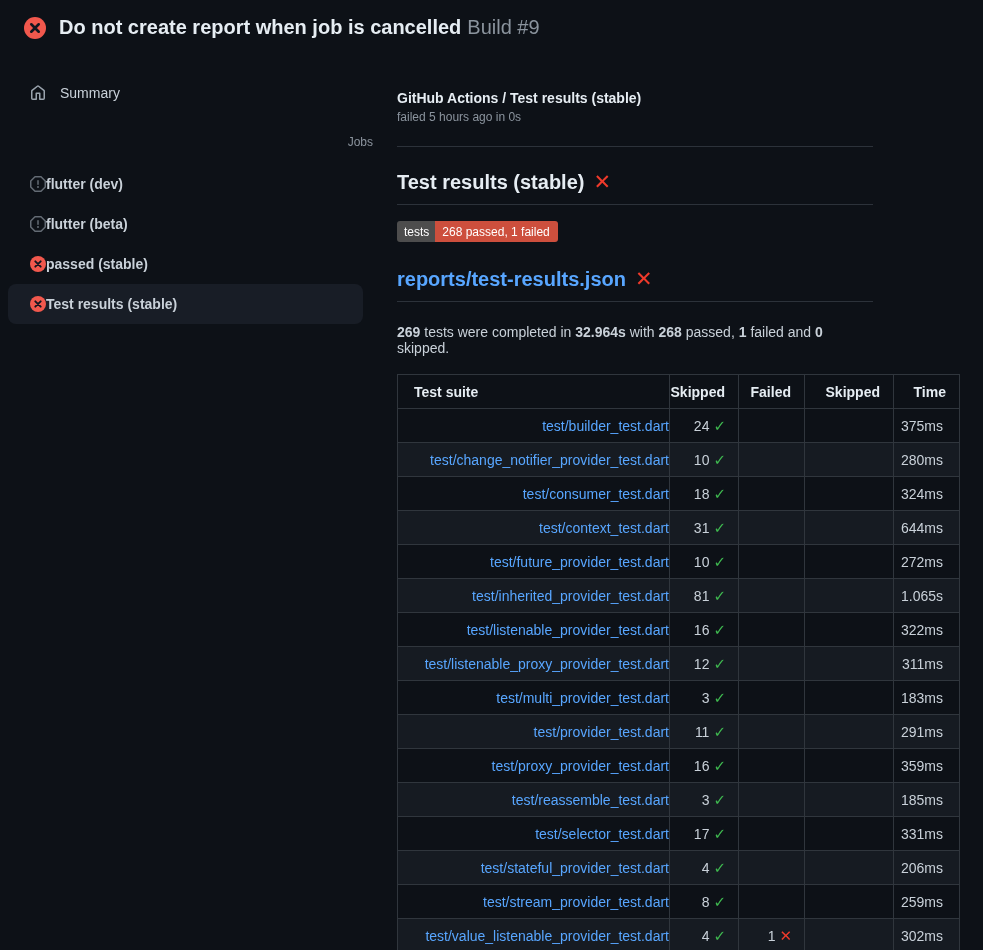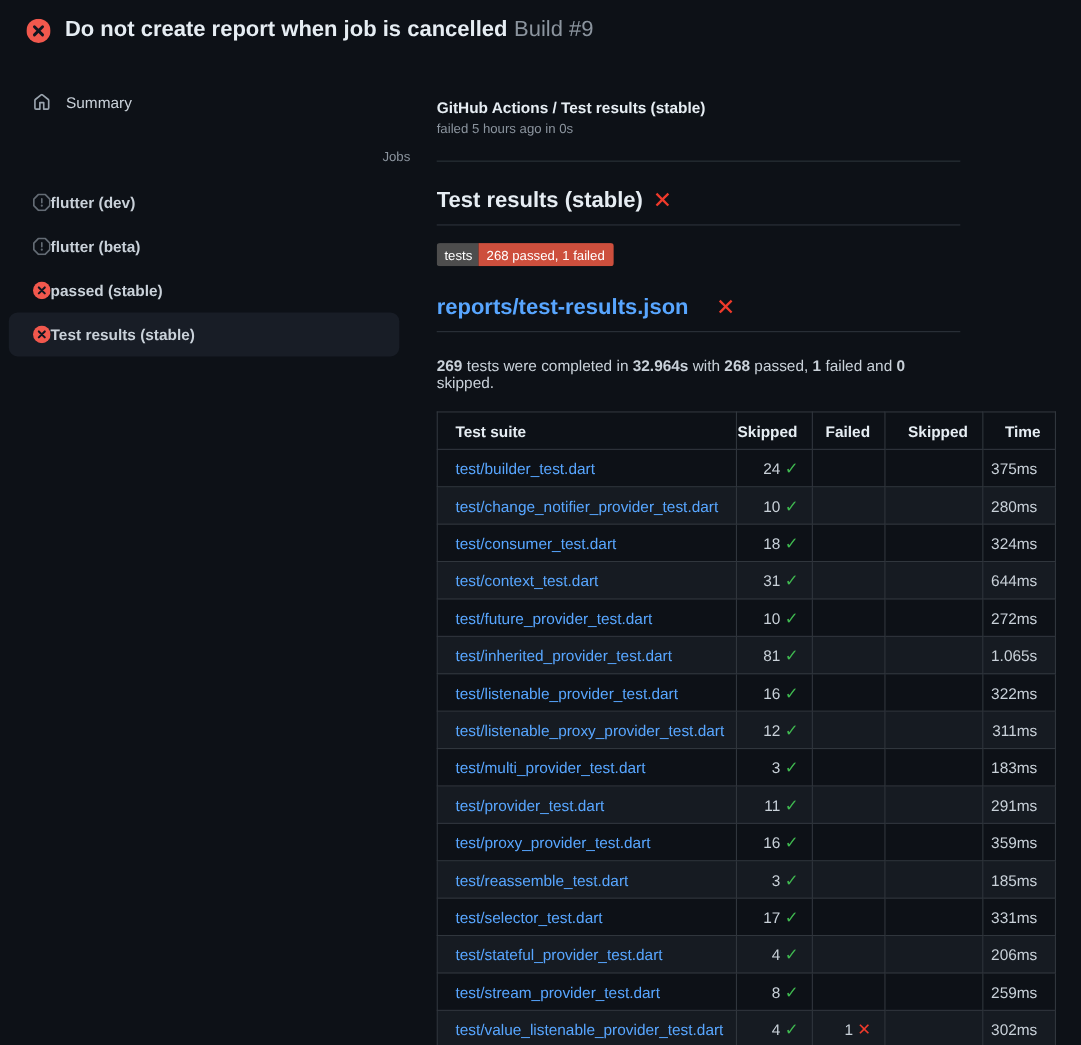--- a/index.html
+++ b/index.html
@@ -33,40 +33,40 @@
   .job-item .lbl{font-size:14px;font-weight:600;color:var(--text);}
   .job-item.selected{background:var(--selected-bg);}
   
   .main{position:absolute;left:397px;top:90px;width:476px;}
   .breadcrumb{font-size:14px;font-weight:700;color:var(--text-bright);}
   .status-line{font-size:12px;color:var(--muted);margin-top:4px;}
   .hr{border:none;border-top:1px solid var(--hr);margin-top:22px;}
   h2.section-title{margin-top:24px;font-size:20px;font-weight:600;color:var(--text-bright);
     padding-bottom:10px;border-bottom:1px solid var(--hr);display:flex;align-items:center;gap:9px;}
   h2.report-title{margin-top:26px;font-size:20px;font-weight:700;
-    padding-bottom:10px;border-bottom:1px solid var(--hr);display:flex;align-items:center;gap:25px;}
+    padding-bottom:10px;border-bottom:1px solid var(--hr);display:flex;align-items:center;gap:9px;}
   h2.report-title a{color:var(--link);text-decoration:none;}
   .heading-x{font-family:"DejaVu Sans",sans-serif;color:var(--danger-x);font-weight:700;font-size:21px;line-height:1;}
   
   .badge{display:inline-flex;margin-top:16px;border-radius:3px;overflow:hidden;
     font-size:12px;line-height:1;color:#fff;}
   .badge .badge-label{background:var(--badge-label-bg);padding:5px 6px 4px 7px;}
   .badge .badge-value{background:var(--badge-value-bg);padding:5px 8px 4px 7px;}
   
   .summary-line{margin-top:22px;font-size:14px;color:var(--text);}
   .summary-line b{font-weight:700;}
   
   table{margin-top:18px;border-collapse:collapse;table-layout:fixed;width:562px;font-size:14px;}
   col.c-suite{width:272px;} col.c-passed{width:69px;} col.c-failed{width:66px;}
   col.c-skipped{width:89px;} col.c-time{width:66px;}
   th,td{border:1px solid var(--border);height:34px;}
   th{font-weight:700;color:var(--text-bright);}
   th.left{text-align:left;padding-left:16px;}
   th.right{text-align:right;padding-right:13px;}
-  td.suite{padding-left:16px;}
+  td.suite{padding-left:16px;text-align:right;}
   td.suite a{color:var(--link);text-decoration:none;}
   td.num{text-align:right;padding-right:12px;white-space:nowrap;}
   td.time{text-align:right;padding-right:16px;color:var(--text);}
   tbody tr:nth-child(even){background:var(--row-alt);}
   .mark{font-family:"DejaVu Sans",sans-serif;font-weight:700;margin-left:4px;font-size:15px;}
   .mark.pass{color:var(--success);}
   .mark.fail{color:var(--danger-x);}
 </style>
 </head>
 <body>

